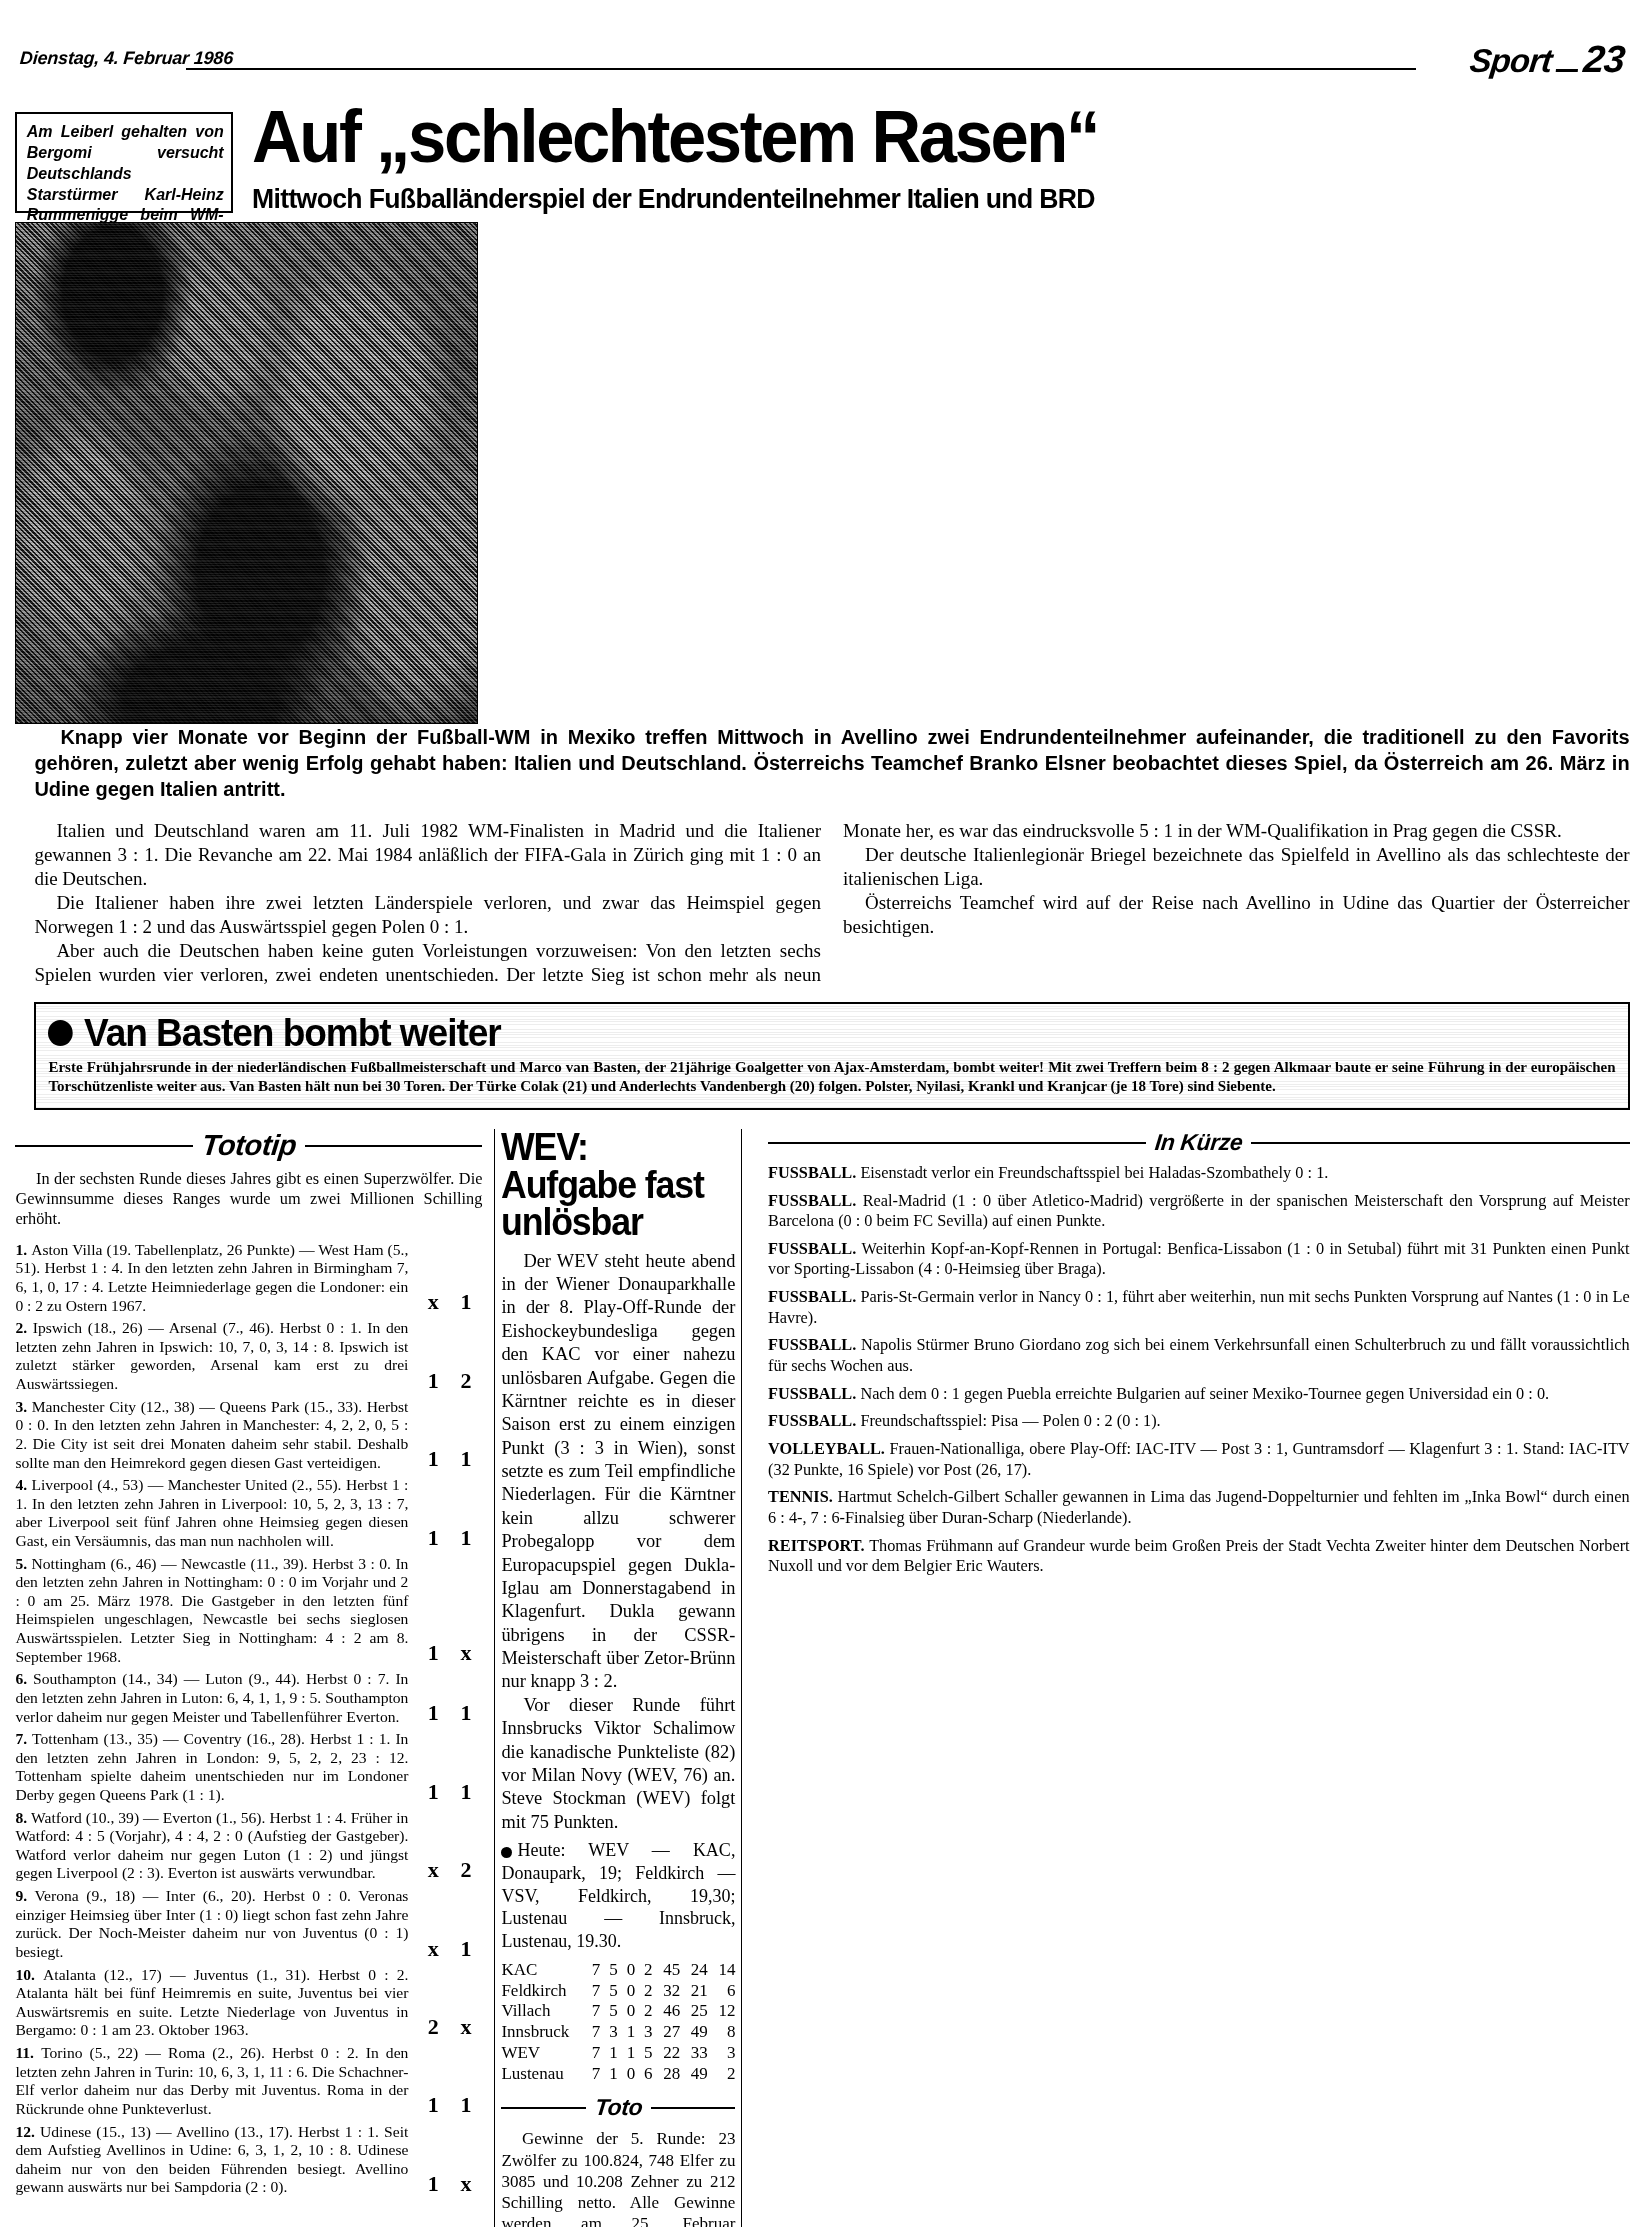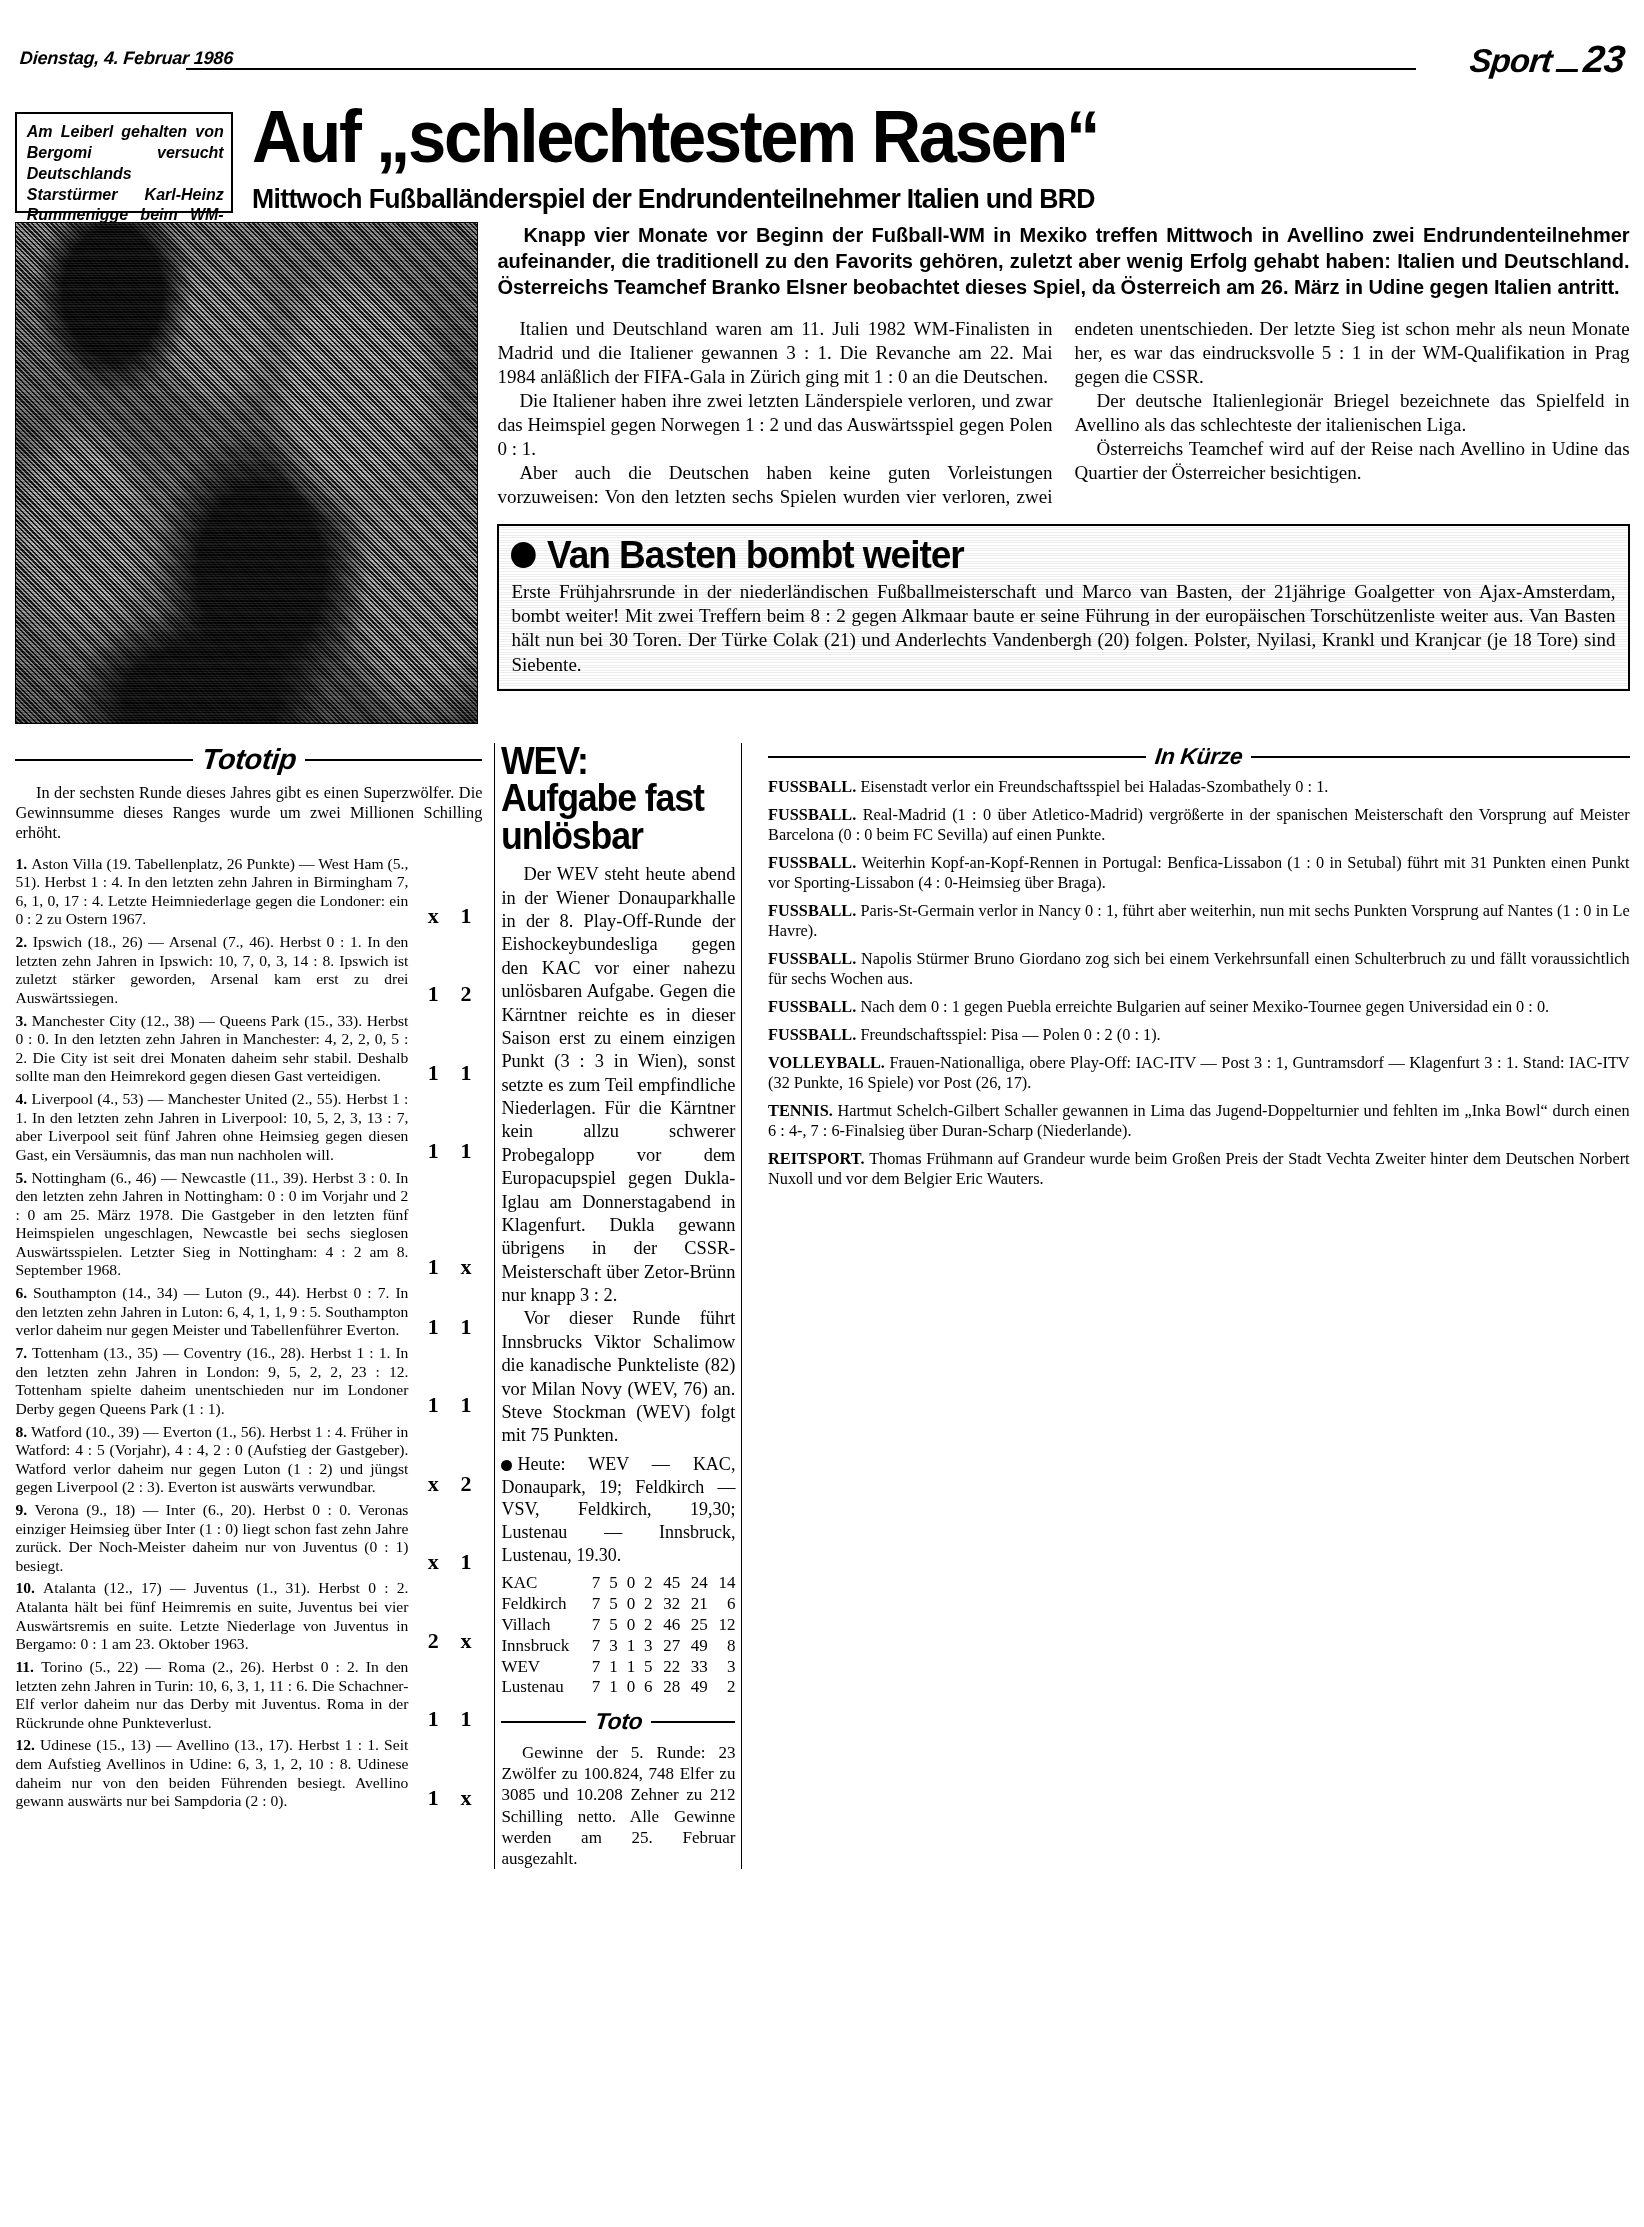--- a/index.html
+++ b/index.html
@@ -69,21 +69,21 @@
     font-weight:bold;
     font-size:28px;
     letter-spacing:-0.7px;
     margin-top:12px;
     transform:scaleX(0.95);
     transform-origin:left top;
     white-space:nowrap;
   }
 
   
-  .main-zone { display:flex; margin-top:6.9px; }
+  .main-zone { display:flex; margin-top:6.9px;flex-direction:column; }
   .photo-wrap { width:463px; flex:0 0 463px; margin-left:0; }
   .photo {
     width:463px; height:502px;
     border:1.7px solid #000;
     position:relative; overflow:hidden;
     background:
       repeating-linear-gradient(45deg, #111 0 1.7px, #bdbdbd 1.7px 3.4px);
   }
   .photo::before{
     content:""; position:absolute; inset:0;
@@ -132,21 +132,21 @@
   .vb-head {
     display:flex; align-items:center; gap:12px;
     font-family:"Liberation Sans", sans-serif;
     font-weight:bold; font-size:39px; letter-spacing:-1.1px;
     transform:scaleX(0.95); transform-origin:left center;
     margin-bottom:3.4px;
   }
   .vb-bullet { width:26px; height:26px; border-radius:50%; background:#000; flex:0 0 26px; }
   .vb-body {
     font-family:"Liberation Serif", serif;
-    font-weight:normal; font-size:19px; line-height:1.27;
+    font-weight:bold; font-size:15px; line-height:1.27;
     text-align:justify;
   }
 
   
   .bottom { display:flex; margin-top:19px; gap:0; }
   .col-a { width:467px; flex:0 0 467px; }
   .col-b { width:248px; flex:0 0 248px; padding:0 6px; border-left:1.7px solid #000; border-right:1.7px solid #000; margin:0 12px; }
   .col-c { flex:1; padding-left:13.7px; }
 
   .sec-title-wrap { display:flex; align-items:center; gap:8.6px; margin-bottom:6.9px; }

